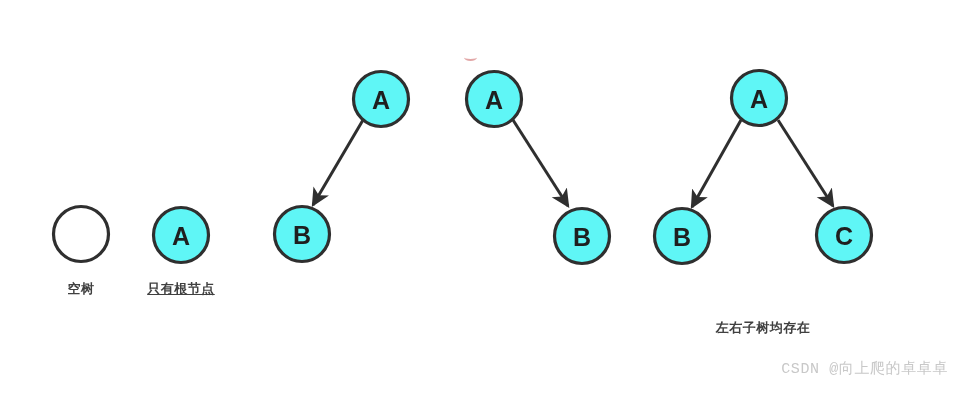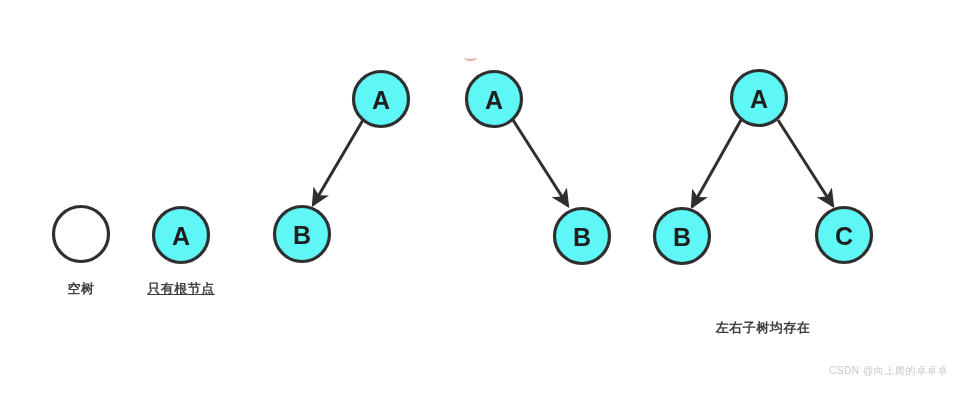--- a/index.html
+++ b/index.html
@@ -54,22 +54,22 @@
     font-weight: bold;
     color: #404040;
     white-space: nowrap;
     transform: translateX(-50%);
     letter-spacing: 0.5px;
   }
   .watermark {
     position: absolute;
     right: 14px;
     bottom: 26px;
-    font-family: Liberation Sans, sans-serif;
-    font-size: 10px;
+    font-family: Liberation Mono, monospace;
+    font-size: 15px;
     color: #c8c8c8;
     white-space: nowrap;
     letter-spacing: 0.6px;
   }
   .artifact-mark {
     position: absolute;
     width: 13px;
     height: 5px;
     border-bottom: 2px solid #d98a8a;
     border-radius: 0 0 50% 50%;

